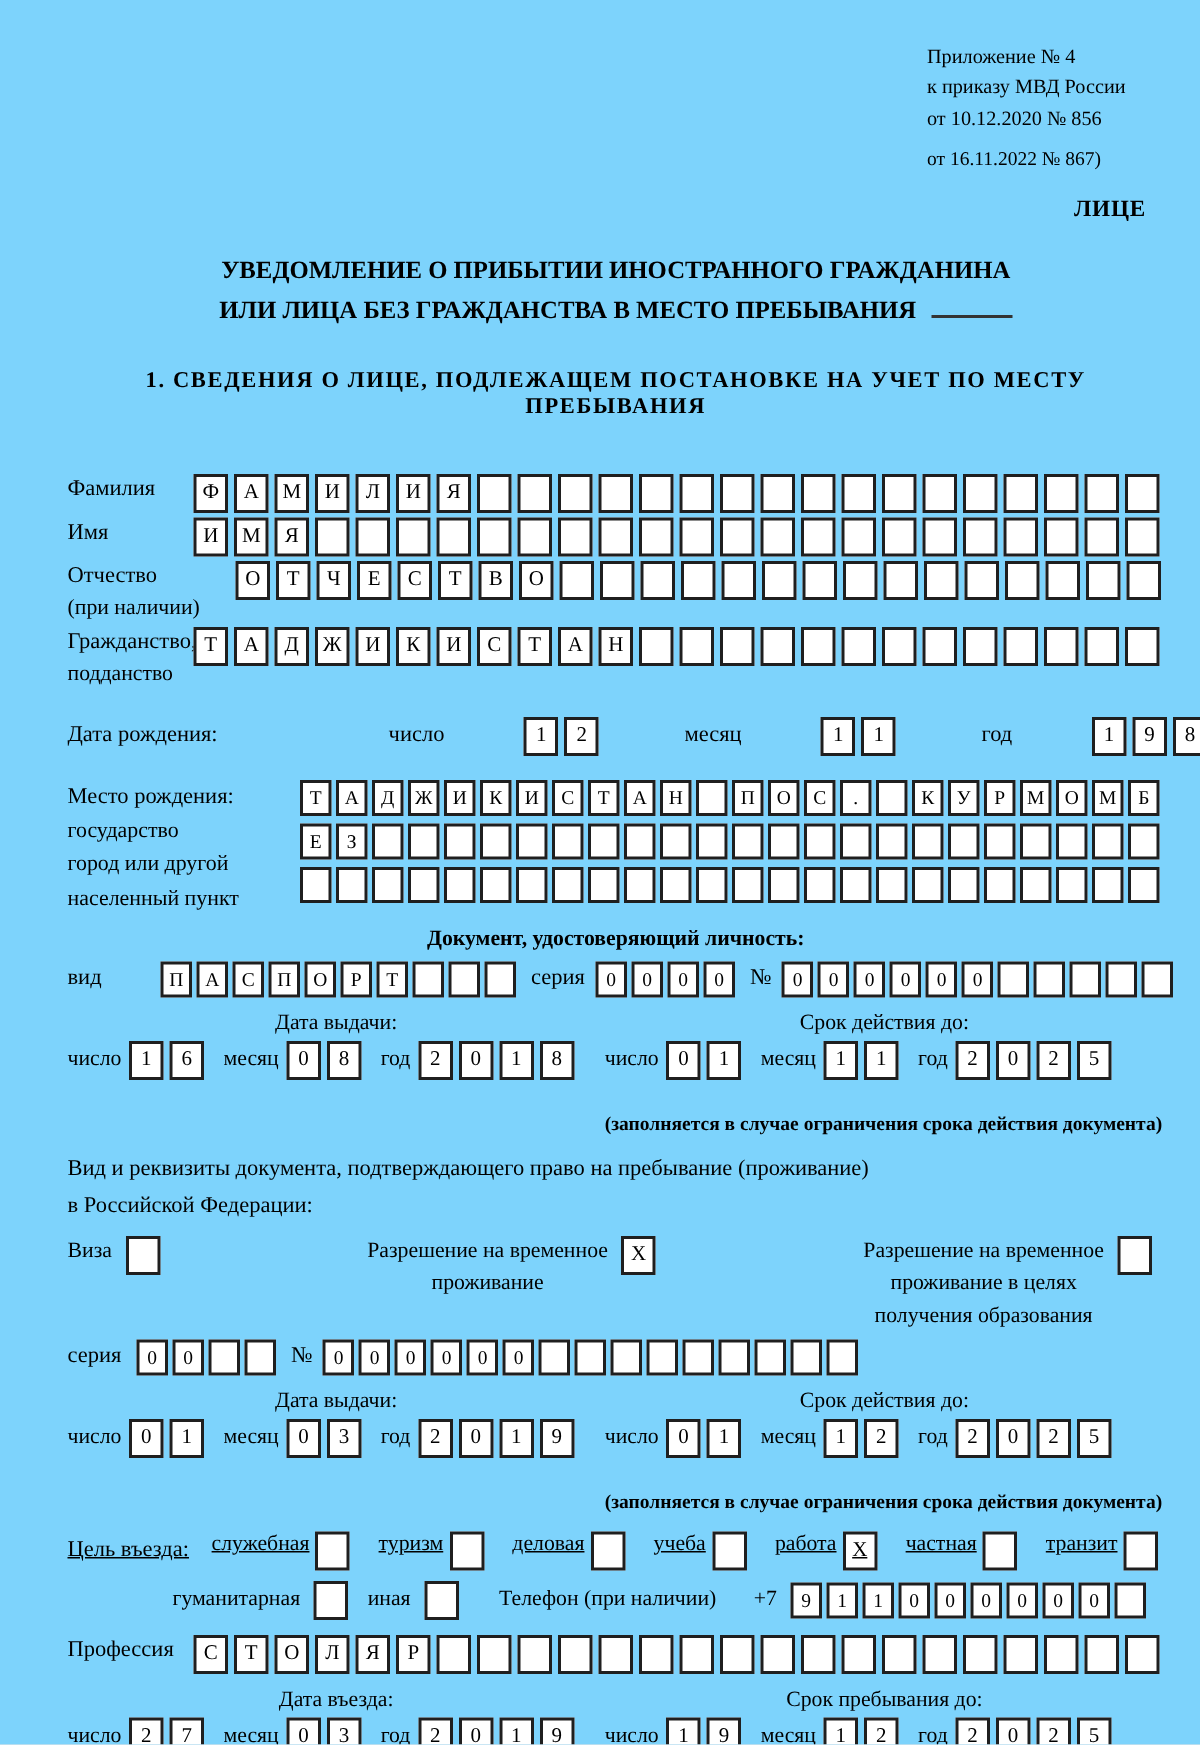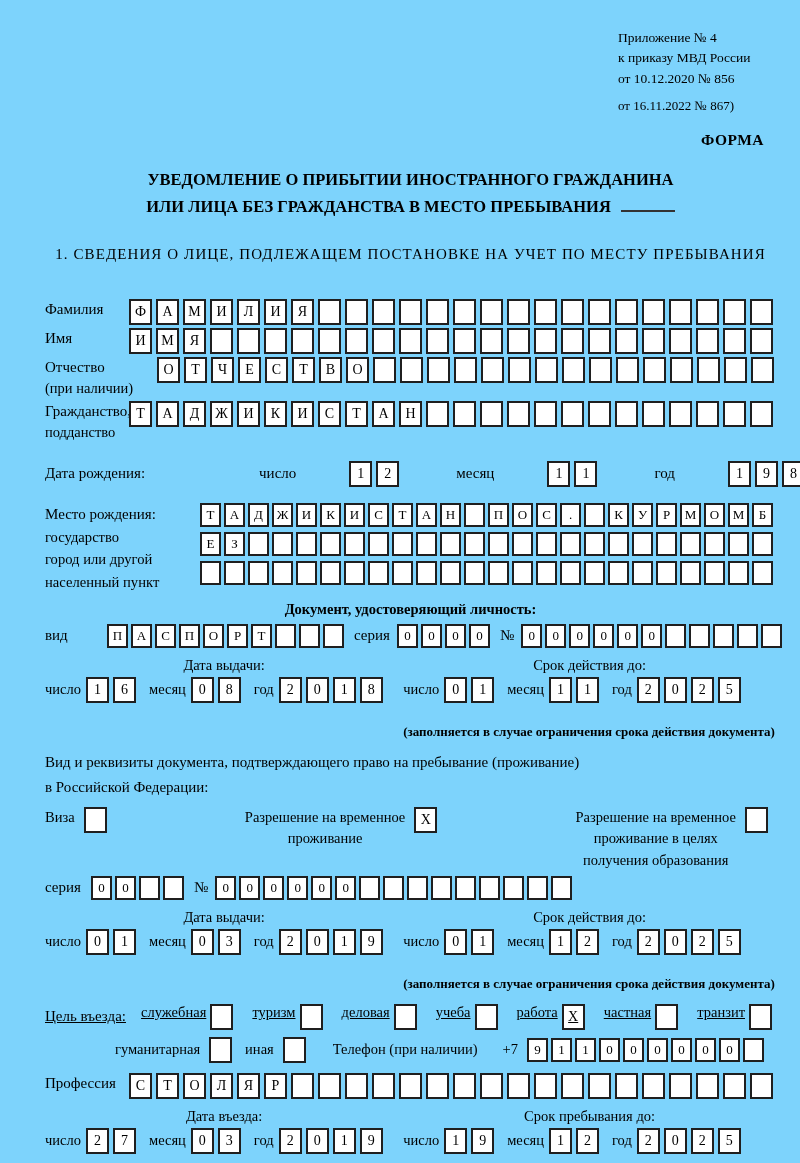--- a/index.html
+++ b/index.html
@@ -7,21 +7,21 @@
     position:relative;width:800px;height:1163px;margin:0 auto;background:#7dd3fc;
     box-sizing:border-box;padding:28px 24px 16px 45px;overflow:hidden;
     font-family:"Liberation Serif","DejaVu Serif",serif;color:#000;
   }
   
   .annex{margin-left:573px;font-size:13.5px;line-height:1.5;}
   .annex2{margin-top:7px;font-size:13px;line-height:1.5;}
   .forma{text-align:right;margin-right:12px;margin-top:16px;font-weight:bold;font-size:15.5px;letter-spacing:.5px;}
   .title{text-align:center;font-weight:bold;font-size:16.5px;line-height:1.6;margin-top:18px;}
   .blank{display:inline-block;width:54px;border-bottom:2.5px solid #333;margin-left:10px;vertical-align:baseline;}
-  .sec1{margin-top:26px;text-align:center;font-weight:normal;font-size:15px;letter-spacing:1.1px;}
+  .sec1{margin-top:26px;text-align:center;font-weight:bold;font-size:15px;letter-spacing:1.1px;}
   
   .row{display:flex;align-items:flex-start;margin-top:3px;}
   .lbl{font-size:15px;line-height:1.4;flex-shrink:0;}
   .sub{font-size:14.5px;}
   .w84{width:84px;}.w112{width:112px;}
   .cells{display:flex;flex-wrap:nowrap;}
   .cell{
     display:flex;align-items:center;justify-content:center;box-sizing:content-box;
     width:19px;height:22px;border:2px solid #1f1f1f;margin-right:4px;
     font-size:14px;background:#fff;flex-shrink:0;
@@ -65,21 +65,21 @@
 
   <div class="annex">
     <div>Приложение № 4</div>
     <div>к приказу МВД России</div>
     <div>от 10.12.2020 № 856</div>
     <div class="annex2">
       <div>от 16.11.2022 № 867)</div>
     </div>
   </div>
 
-  <div class="forma">ФОРМА</div>
+  <div class="forma">ЛИЦЕ</div>
 
   <div class="title">
     <div>УВЕДОМЛЕНИЕ О ПРИБЫТИИ ИНОСТРАННОГО ГРАЖДАНИНА</div>
     <div>
       <span>ИЛИ ЛИЦА БЕЗ ГРАЖДАНСТВА В МЕСТО ПРЕБЫВАНИЯ</span><span class="blank"></span>
     </div>
   </div>
 
   <div class="sec1">1. СВЕДЕНИЯ О ЛИЦЕ, ПОДЛЕЖАЩЕМ ПОСТАНОВКЕ НА УЧЕТ ПО МЕСТУ ПРЕБЫВАНИЯ</div>
 

